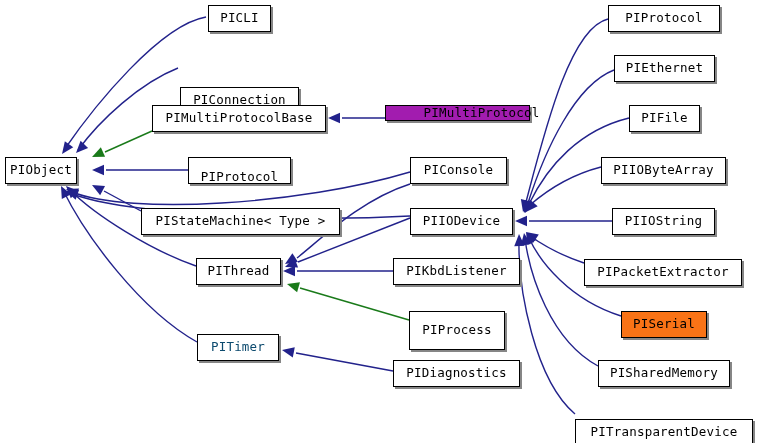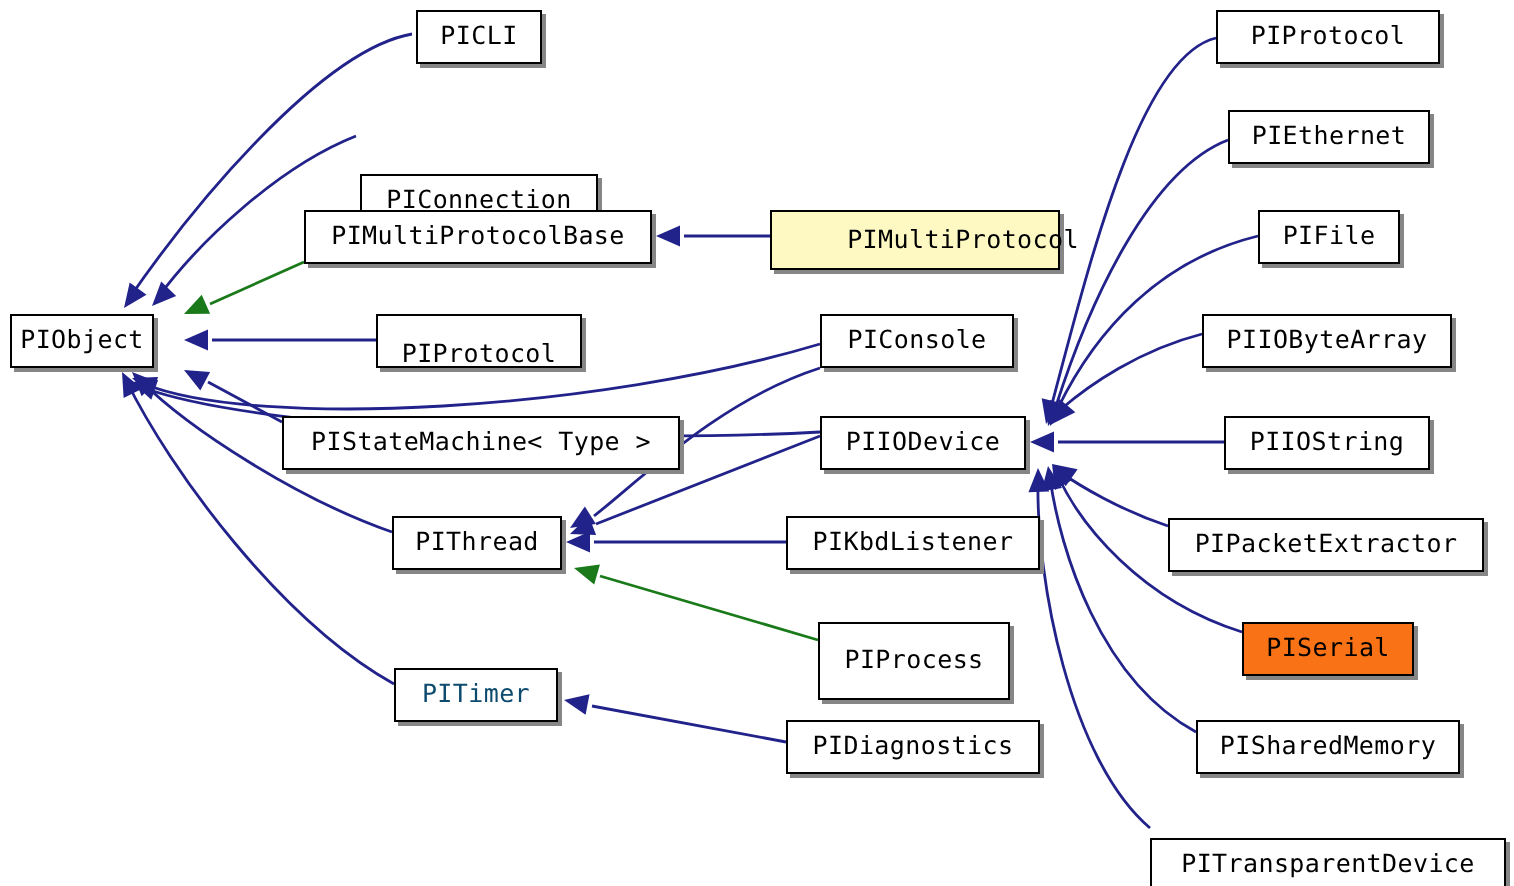--- a/index.html
+++ b/index.html
@@ -118,21 +118,21 @@
       </div>
       <div class="node" style="left: 141px; top: 208px; width: 199px; height: 27px; border-color: rgb(0, 0, 0); background: rgb(255, 255, 255); box-shadow: rgb(134, 134, 134) 2px 2px 0px 0px; color: rgb(0, 0, 0);">
         <span class="node-label">PIStateMachine&lt; Type &gt;</span>
       </div>
       <div class="node" style="left: 196px; top: 258px; width: 85px; height: 27px; border-color: rgb(0, 0, 0); background: rgb(255, 255, 255); box-shadow: rgb(134, 134, 134) 2px 2px 0px 0px; color: rgb(0, 0, 0);">
         <span class="node-label">PIThread</span>
       </div>
       <div class="node" style="left: 197px; top: 334px; width: 82px; height: 27px; border-color: rgb(0, 0, 0); background: rgb(255, 255, 255); box-shadow: rgb(134, 134, 134) 2px 2px 0px 0px; color: #0c4a6e;">
         <span class="node-label">PITimer</span>
       </div>
-      <div class="node" style="left: 385px; top: 105px; width: 145px; height: 30px; border-color: rgb(0, 0, 0); background: #fef9c3; box-shadow: rgb(134, 134, 134) 2px 2px 0px 0px; color: rgb(0, 0, 0); padding-left: 48px;">
+      <div class="node" style="left: 385px; top: 105px; width: 145px; height: 16px; border-color: rgb(0, 0, 0); background: #a21caf; box-shadow: rgb(134, 134, 134) 2px 2px 0px 0px; color: rgb(0, 0, 0); padding-left: 48px;">
         <span class="node-label">PIMultiProtocol</span>
       </div>
       <div class="node" style="left: 410px; top: 157px; width: 97px; height: 27px; border-color: rgb(0, 0, 0); background: rgb(255, 255, 255); box-shadow: rgb(134, 134, 134) 2px 2px 0px 0px; color: rgb(0, 0, 0);">
         <span class="node-label">PIConsole</span>
       </div>
       <div class="node" style="left: 410px; top: 208px; width: 103px; height: 27px; border-color: rgb(0, 0, 0); background: rgb(255, 255, 255); box-shadow: rgb(134, 134, 134) 2px 2px 0px 0px; color: rgb(0, 0, 0);">
         <span class="node-label">PIIODevice</span>
       </div>
       <div class="node" style="left: 393px; top: 258px; width: 127px; height: 27px; border-color: rgb(0, 0, 0); background: rgb(255, 255, 255); box-shadow: rgb(134, 134, 134) 2px 2px 0px 0px; color: rgb(0, 0, 0);">
         <span class="node-label">PIKbdListener</span>

